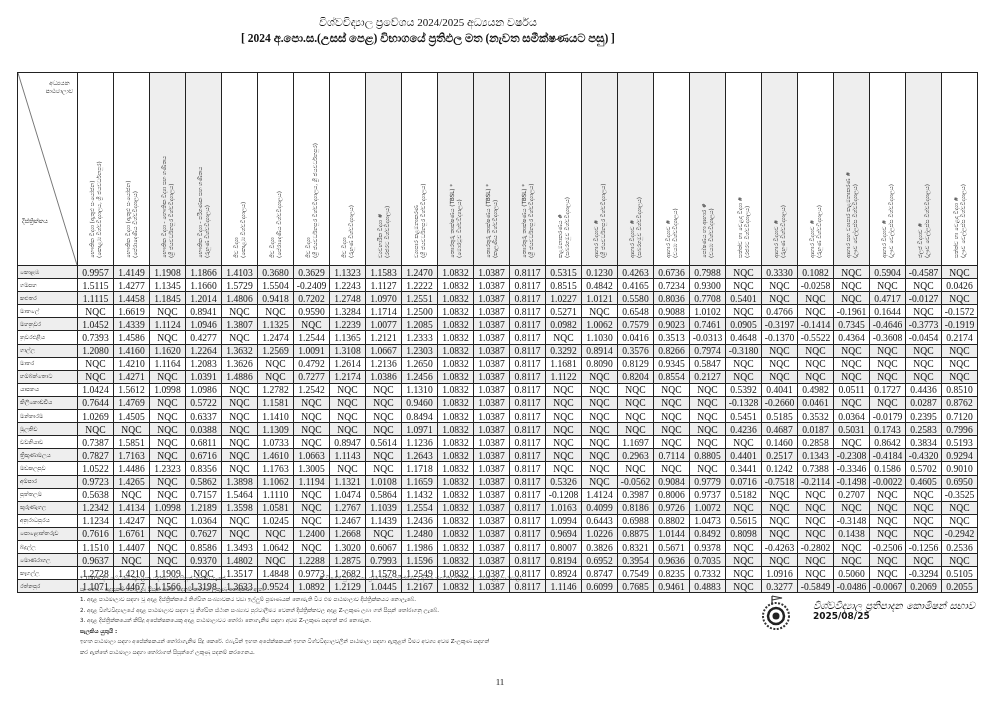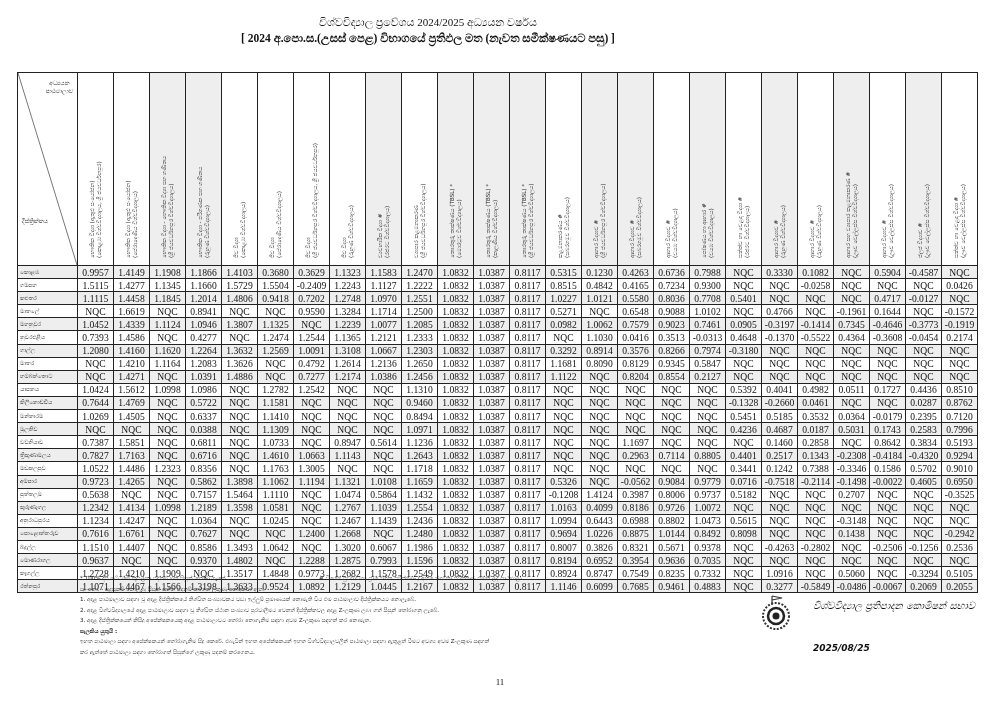--- a/index.html
+++ b/index.html
@@ -30,21 +30,21 @@
   .notes { position: absolute; top: 573px; left: 80px; width: 650px;
            font-family: "DejaVu Sans", sans-serif; font-size: 5.6px; line-height: 10.5px; color: #222; }
   .notes .row { white-space: nowrap; }
   .notes .sp { display: inline-block; width: 90px; }
   .notes .bold { font-weight: bold; }
   .sign { position: absolute; top: 592px; left: 758px; width: 220px; height: 40px; }
   .seal { position: absolute; left: 0; top: 0; width: 36px; height: 40px; }
   .sign .org { position: absolute; left: 55px; top: 8px; font-size: 10px; font-style: italic;
                font-family: "DejaVu Sans", sans-serif; }
   .sign .date { position: absolute; left: 55px; top: 19px; font-size: 9px; font-weight: bold;
-                font-style: italic; font-family: "DejaVu Sans", sans-serif; margin-top: 32px; }
+                font-family: "DejaVu Sans", sans-serif; }
   .pageno { position: absolute; top: 677px; left: 0; width: 1000px; text-align: center; font-size: 9px; }
 </style>
 </head>
 <body>
 
 <div class="titles">
   <div class="t1">විශ්වවිද්‍යාල ප්‍රවේශය 2024/2025 අධ්‍යයන වර්ෂය</div>
   <div>[ 2024 අ.පො.ස.(උසස් පෙළ) විභාගයේ ප්‍රතිඵල මත (නැවත සමීක්ෂණයට පසු) ]</div>
 </div>
 

